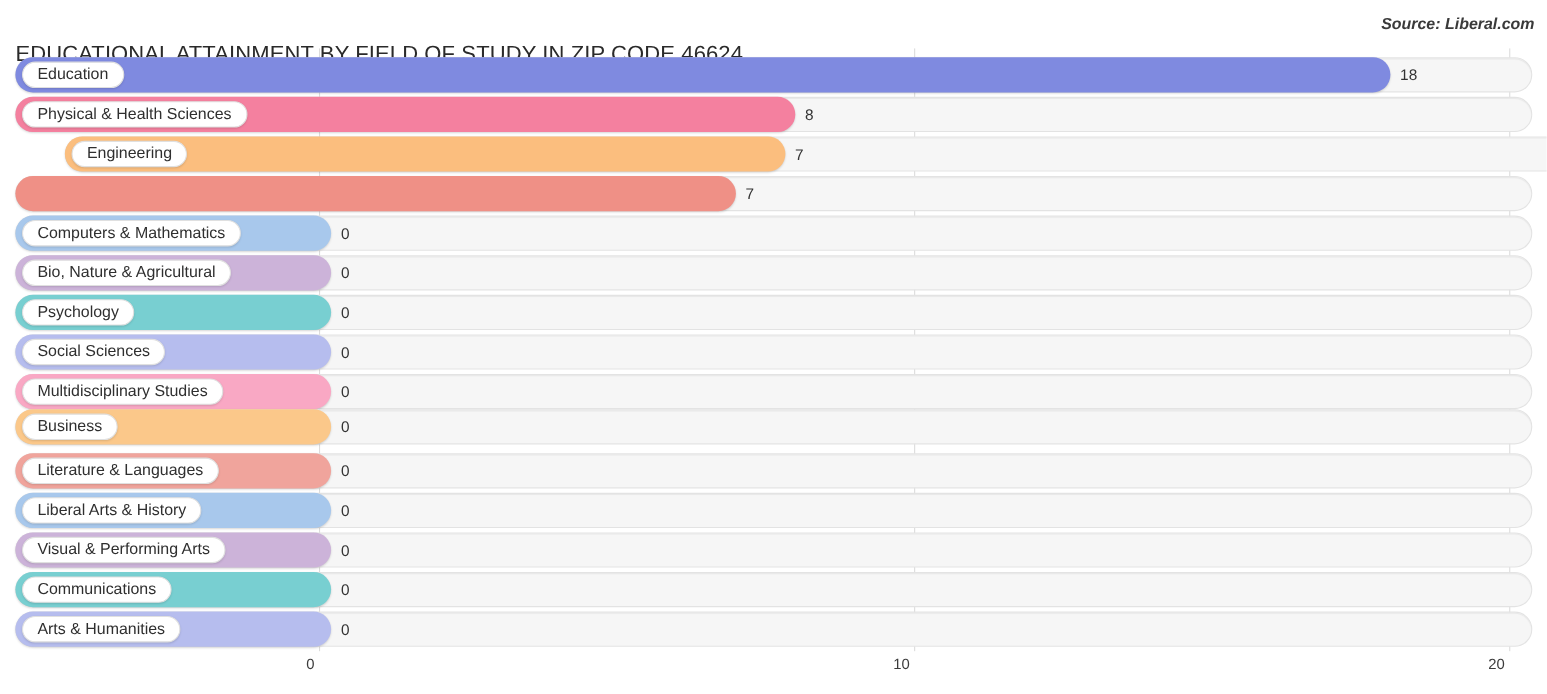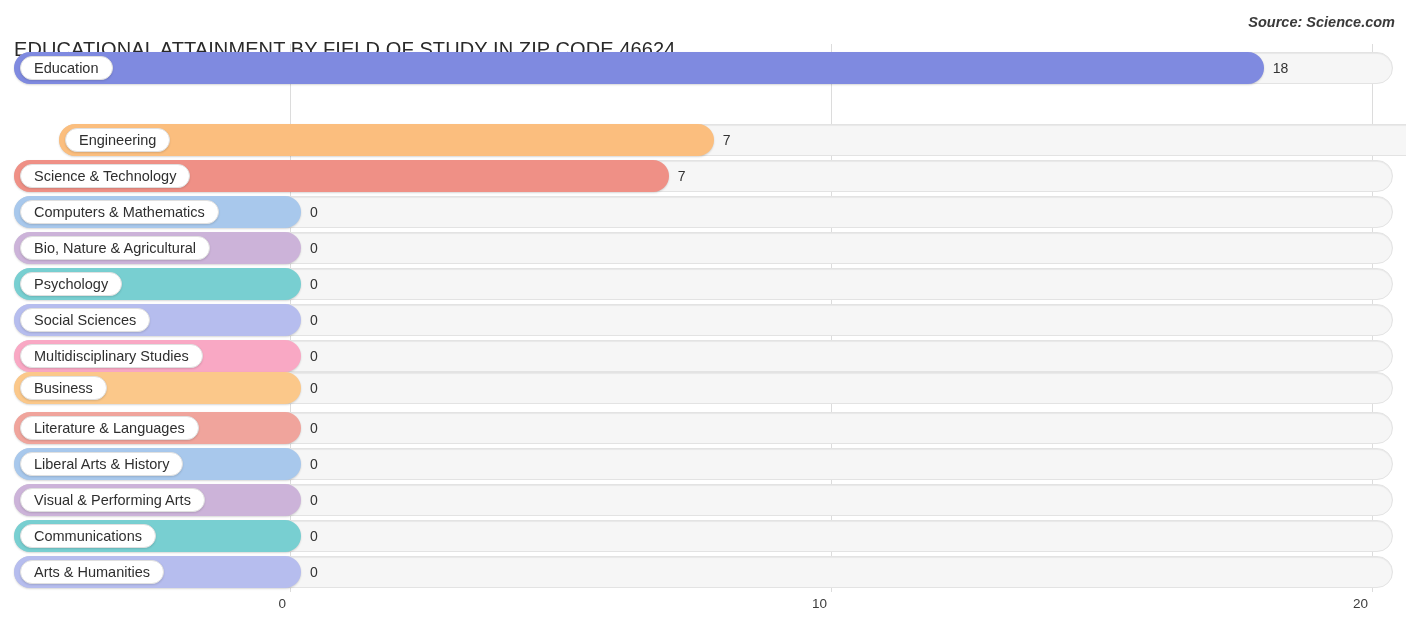--- a/index.html
+++ b/index.html
@@ -72,49 +72,54 @@
     padding-right: 4px; white-space: nowrap;
   }
 </style>
 </head>
 <body>
 
 <div id="root">
 
   <div class="hdr">
     <div class="chart-title">EDUCATIONAL ATTAINMENT BY FIELD OF STUDY IN ZIP CODE 46624</div>
-    <div class="chart-source">Source: Science.com</div>
+    <div class="chart-source">Source: Liberal.com</div>
   </div>
 
   <div class="plot" id="plot">
       <div class="gridline" style="left: 290px;"></div>
       <div class="gridline" style="left: 831px;"></div>
       <div class="gridline" style="left: 1372px;"></div>
       <div class="row" style="top: 8px;">
         <div class="track"></div>
         <div class="bar" style="width: 1249.8px; background: rgb(127, 138, 224);"></div>
         <div class="pill">
           <span>Education</span>
         </div>
         <div class="val" style="left: 1272.8px;">18</div>
       </div>
+      <div class="row" style="top: 44px;">
+        <div class="track"></div>
+        <div class="bar" style="width: 708.8px; background: rgb(244, 128, 159);"></div>
+        <div class="pill">
+          <span>Physical &amp; Health Sciences</span>
+        </div>
+        <div class="val" style="left: 731.8px;">8</div>
+      </div>
       <div class="row" style="top: 80px; margin-left: 45px;">
         <div class="track"></div>
         <div class="bar" style="width: 654.7px; background: rgb(251, 190, 126);"></div>
         <div class="pill">
           <span>Engineering</span>
         </div>
         <div class="val" style="left: 677.7px;">7</div>
       </div>
       <div class="row" style="top: 116px;">
         <div class="track"></div>
         <div class="bar" style="width: 654.7px; background: rgb(239, 144, 134);"></div>
-        <div class="pill">
-          <span>Science &amp; Technology</span>
-        </div>
         <div class="val" style="left: 677.7px;">7</div>
       </div>
       <div class="row" style="top: 152px;">
         <div class="track"></div>
         <div class="bar" style="width: 287px; background: rgb(168, 200, 236);"></div>
         <div class="pill">
           <span>Computers &amp; Mathematics</span>
         </div>
         <div class="val" style="left: 310px;">0</div>
       </div>

